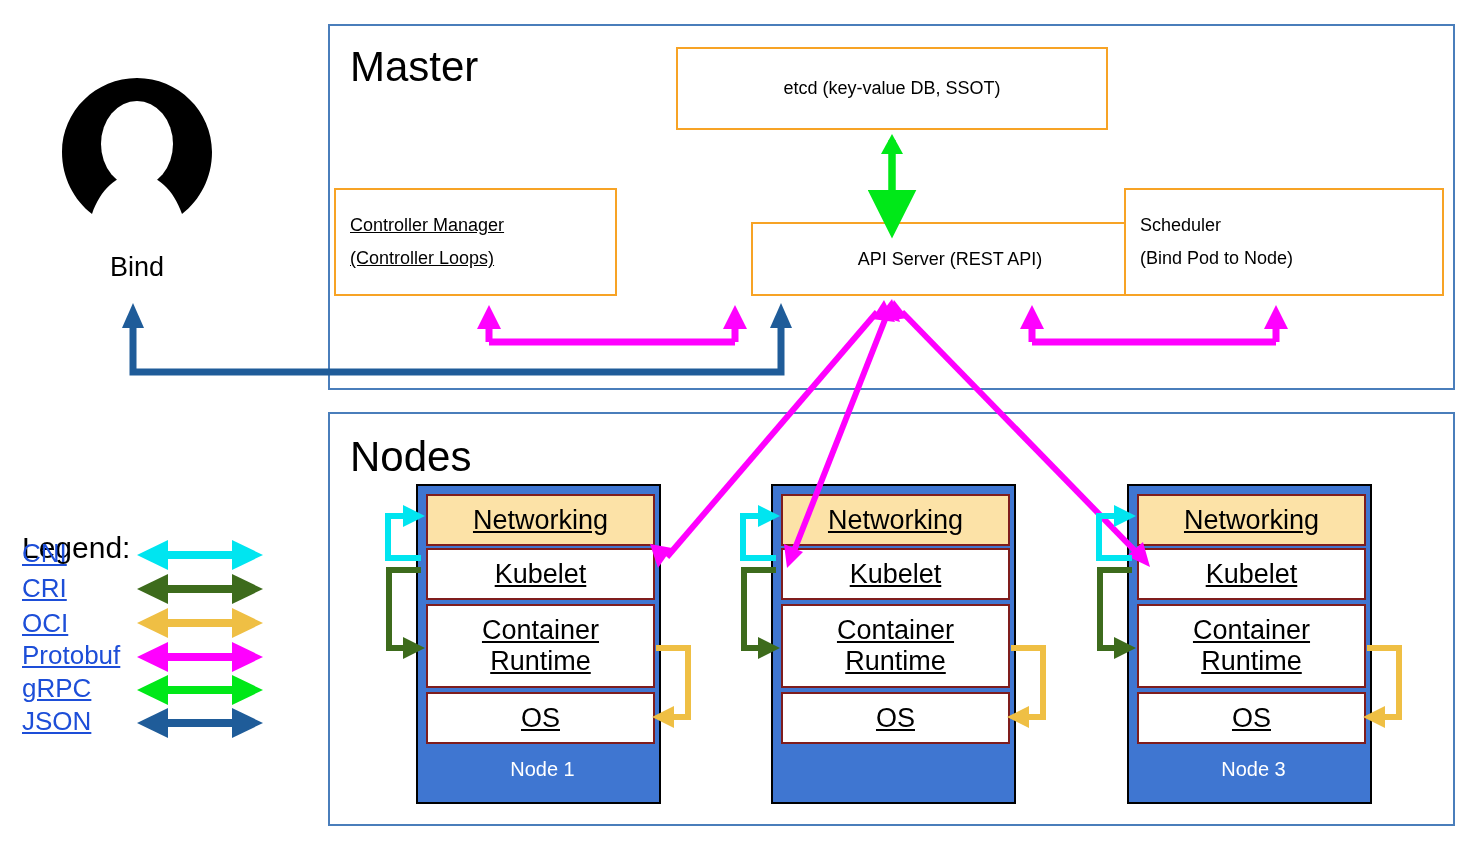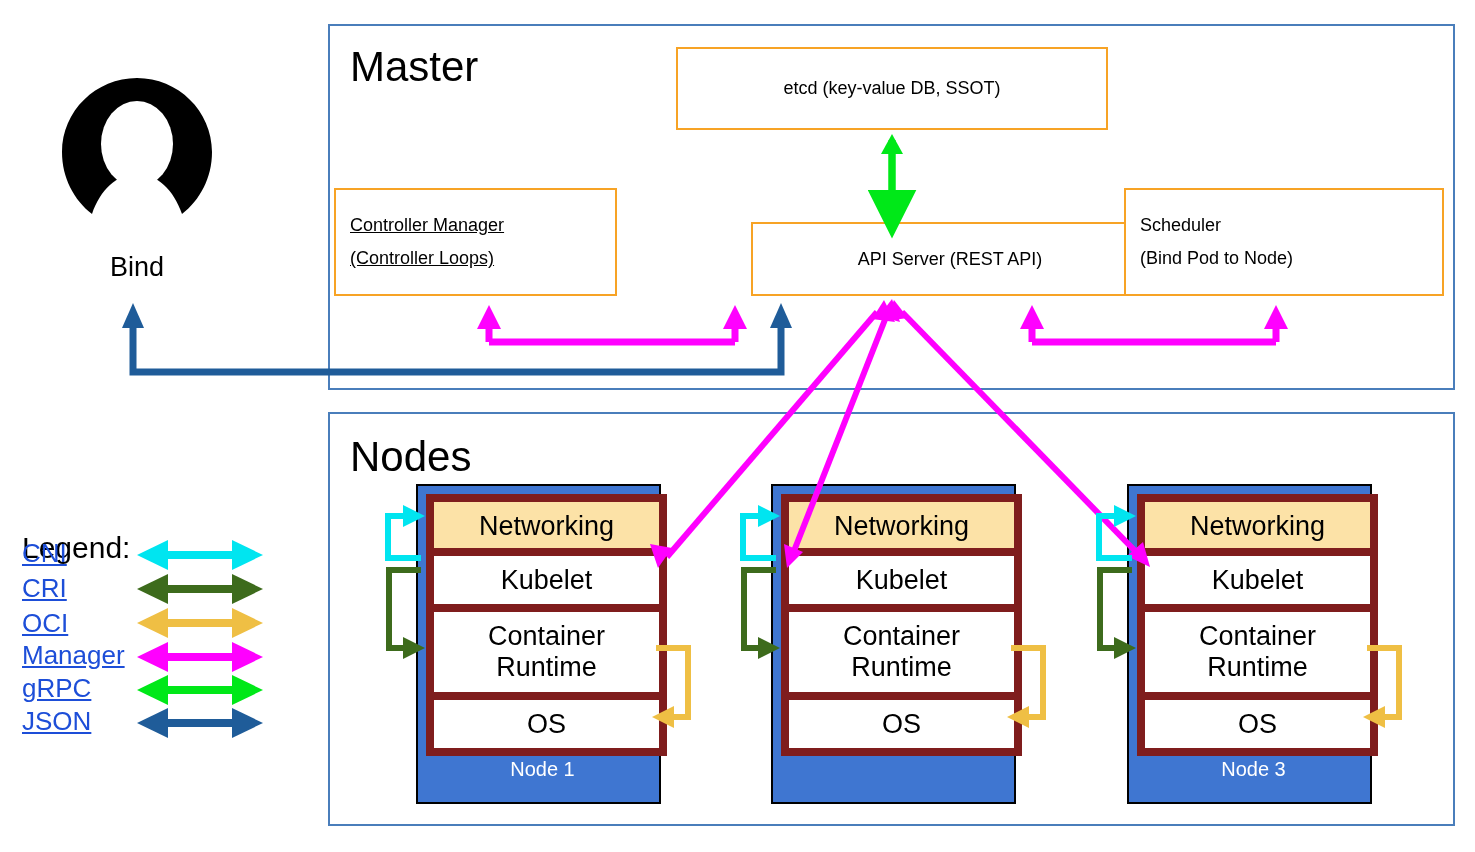--- a/index.html
+++ b/index.html
@@ -14,22 +14,22 @@
   .group-title{font-size:42px;line-height:34px;color:#000;white-space:nowrap;}
 
   
   .comp{border:2px solid #F7A325;background:#ffffff;display:flex;align-items:center;
         justify-content:flex-start;padding-left:14px;}
   .comp .lbl{font-size:18px;line-height:33px;color:#000;white-space:pre-line;}
   .comp.center{justify-content:center;padding-left:0;}
 
   
   .node{background:#3F76D1;border:2px solid #000;}
-  .nrow{position:absolute;background:#ffffff;border:8px solid #7f1d1d;
-        display:flex;align-items:center;justify-content:center;}
+  .nrow{position:absolute;background:#ffffff;border:2px solid #7f1d1d;
+        display:flex;align-items:center;justify-content:center;text-decoration:underline;}
   .nrow.net{background:#FCE2A7;}
   .nrow .t{font-size:27px;line-height:31px;text-align:center;color:#000;white-space:pre-line;}
   .node-name{position:absolute;left:8px;right:0;text-align:center;color:#fff;font-size:20px;}
 
   
   .user-ic{position:absolute;}
   .user-lbl{position:absolute;font-size:27px;color:#000;text-align:center;white-space:nowrap;}
 
   
   .legend-title{position:absolute;font-size:30px;color:#000;white-space:nowrap;margin-top:22px;}
@@ -232,21 +232,21 @@
       <path d="M1367,648 L1399,648 L1399,717 L1382,717" stroke="#EFBF44" stroke-width="6" fill="none"></path>
       <path d="M1363,717 L1385,706 L1385,728 Z" fill="#EFBF44"></path>
     </g>
   </svg>
 
   <div class="legend-title" style="left:22px;top:509px;">Legend:</div>
 
   <div class="lg-item" style="left:22px;top:538px;">CNI</div>
   <div class="lg-item" style="left:22px;top:573px;">CRI</div>
   <div class="lg-item" style="left:22px;top:608px;">OCI</div>
-  <div class="lg-item" style="left:22px;top:640px;">Manager</div>
+  <div class="lg-item" style="left:22px;top:640px;">Protobuf</div>
   <div class="lg-item" style="left:22px;top:673px;">gRPC</div>
   <div class="lg-item" style="left:22px;top:706px;">JSON</div>
 
   <svg class="layer">
 
     <g>
       <line x1="155" y1="555" x2="245" y2="555" stroke="#00E5F0" stroke-width="8"></line>
       <path d="M137,555 L168,540 L168,570 Z" fill="#00E5F0"></path>
       <path d="M263,555 L232,540 L232,570 Z" fill="#00E5F0"></path>
     </g>

